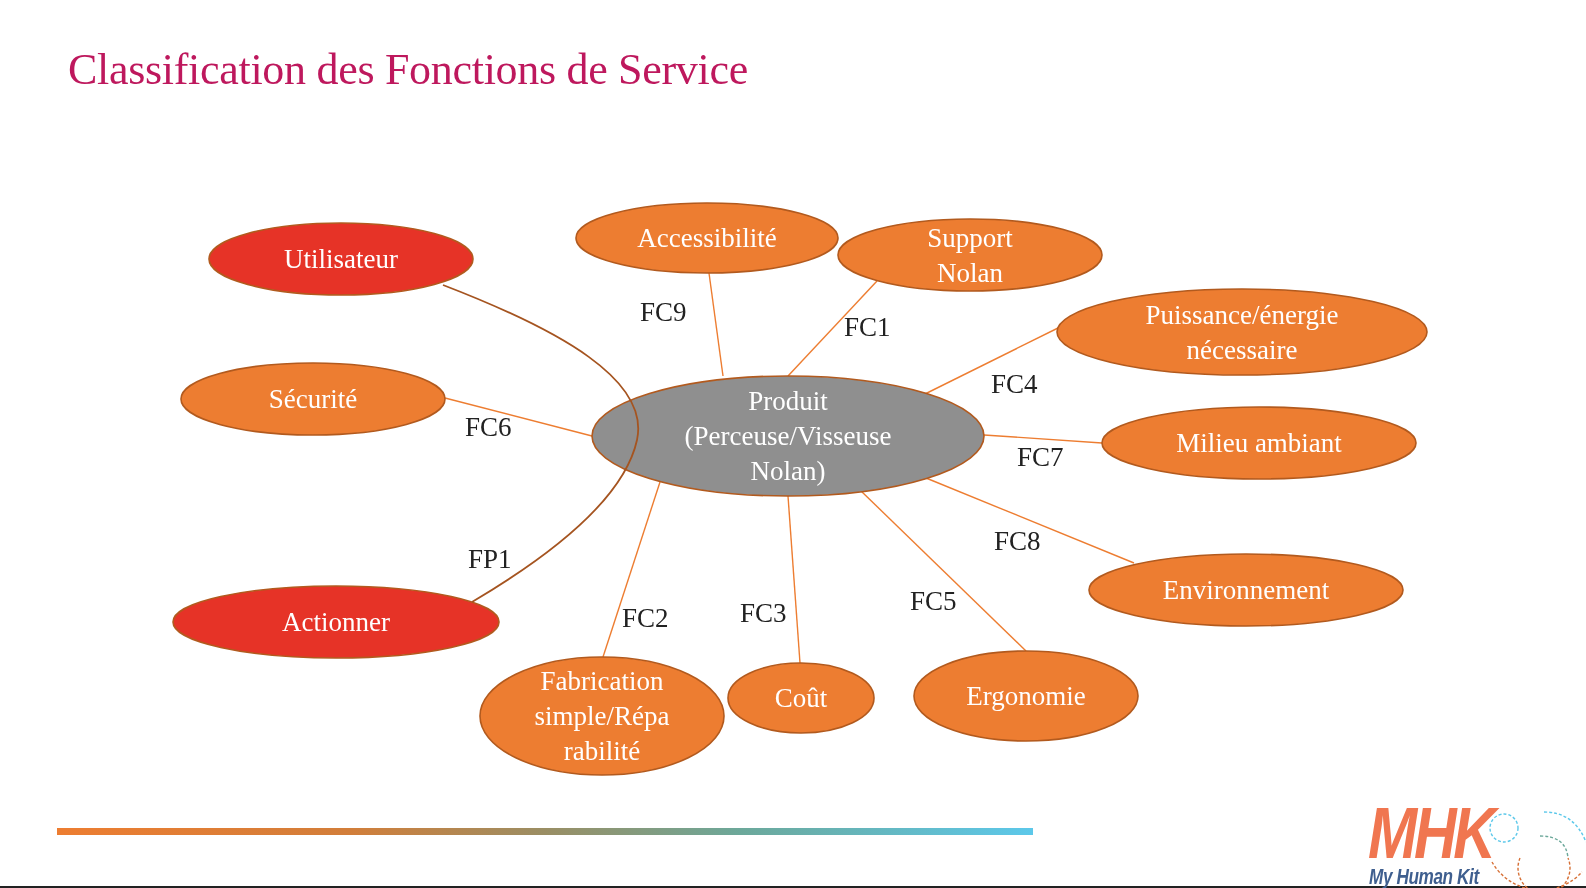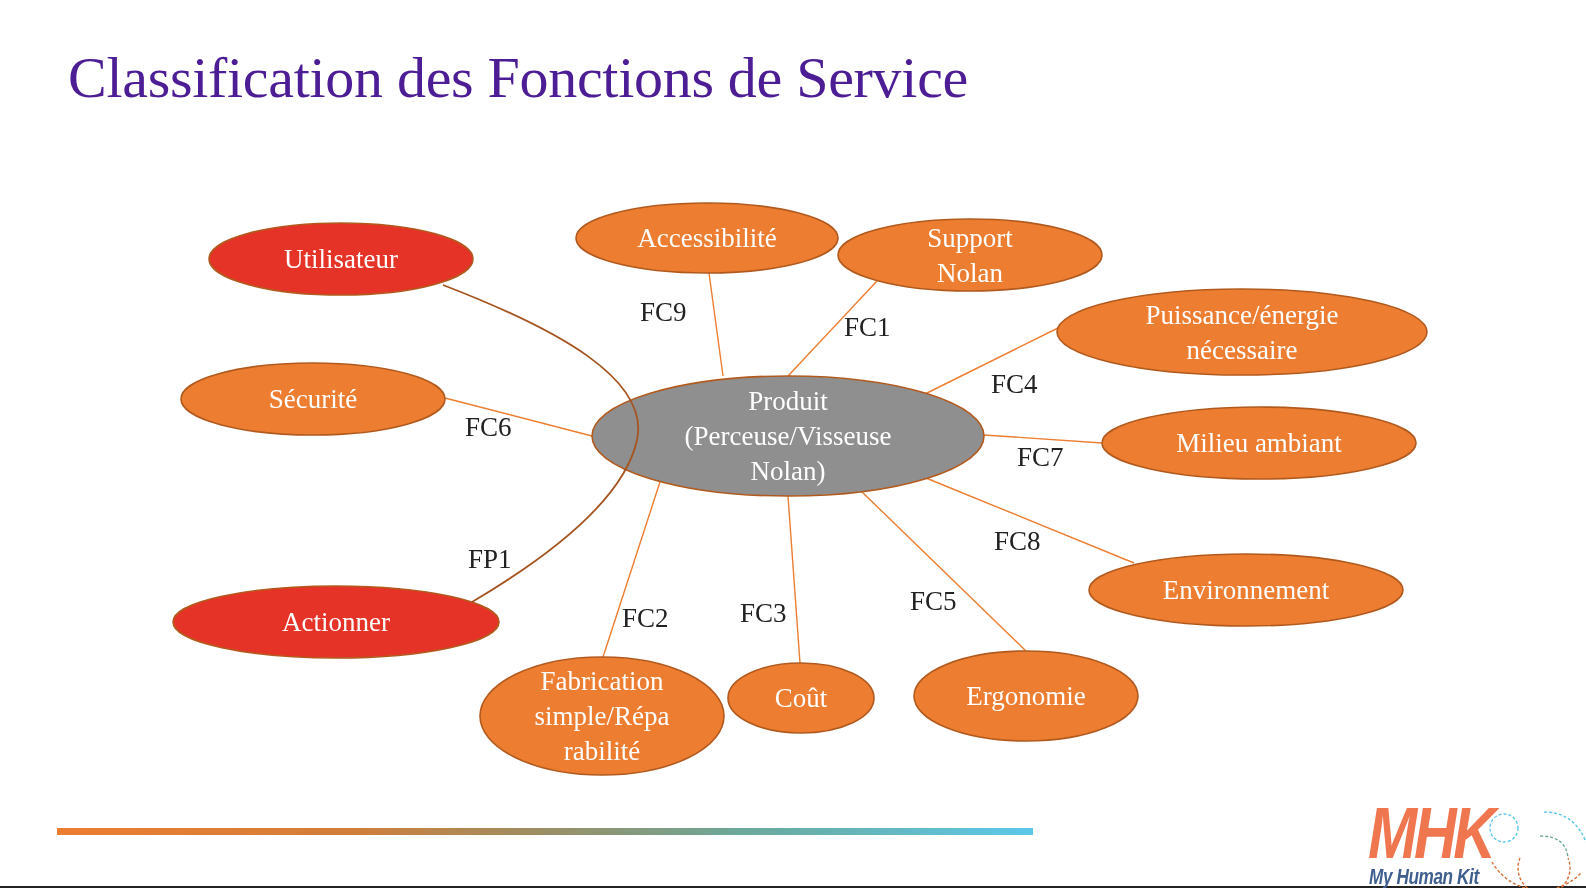--- a/index.html
+++ b/index.html
@@ -1,18 +1,18 @@
 <!DOCTYPE html>
 <html><head>
   <meta charset="utf-8">
   <style>
     html, body { margin: 0; padding: 0; background: #ffffff; }
     body { width: 1586px; height: 888px; position: relative; overflow: hidden;
            font-family: "Liberation Serif", "DejaVu Serif", serif; }
-    .title { position: absolute; left: 68px; top: 44px; font-size: 58px; color: #4c1d95;
+    .title { position: absolute; left: 68px; top: 44px; font-size: 44px; color: #be185d;
              font-family: "Liberation Serif", "DejaVu Serif", serif; white-space: nowrap; letter-spacing: -0.3px; }
     svg#diagram { position: absolute; left: 0; top: 0; }
     .node-text { fill: #ffffff; font-family: "Liberation Serif", "DejaVu Serif", serif; font-size: 27px; }
     .edge-label { fill: #222222; font-family: "Liberation Serif", "DejaVu Serif", serif; font-size: 27px; }
     .gradient-bar { position: absolute; left: 57px; top: 828px; width: 976px; height: 7px;
                     background: linear-gradient(to right, #ED7D31 0%, #D27E3A 30%, #9A8E64 50%, #6CA89A 70%, #5CC8EA 100%); }
     .bottom-line { position: absolute; left: 0; top: 886px; width: 1586px; height: 2px; background: #222; }
     .logo { position: absolute; left: 1368px; top: 802px; width: 218px; height: 96px; font-style: italic; }
     .logo-mhk { position: absolute; left: 0; top: 0; font-family: "Liberation Sans", "DejaVu Sans", sans-serif;
                 font-weight: bold; font-size: 72px; line-height: 62px; color: #F07650; letter-spacing: -4px;

